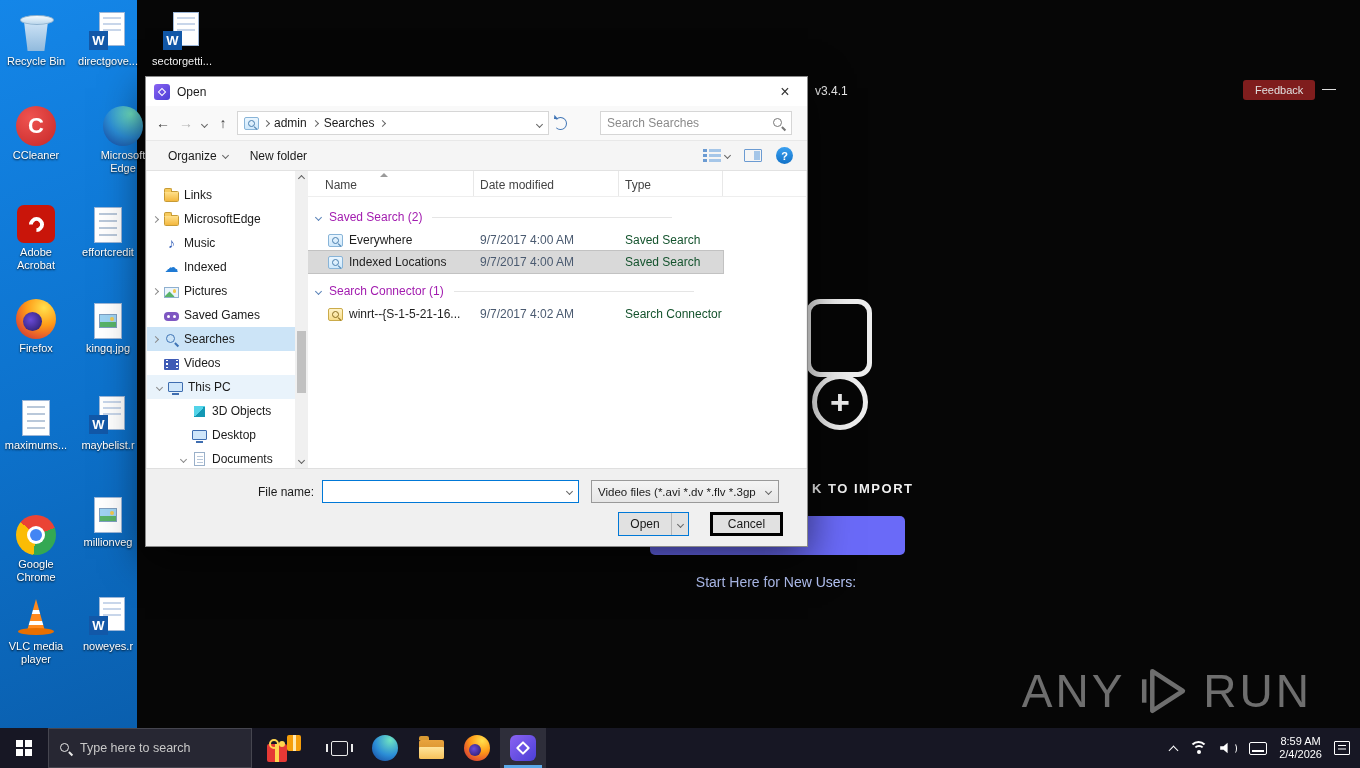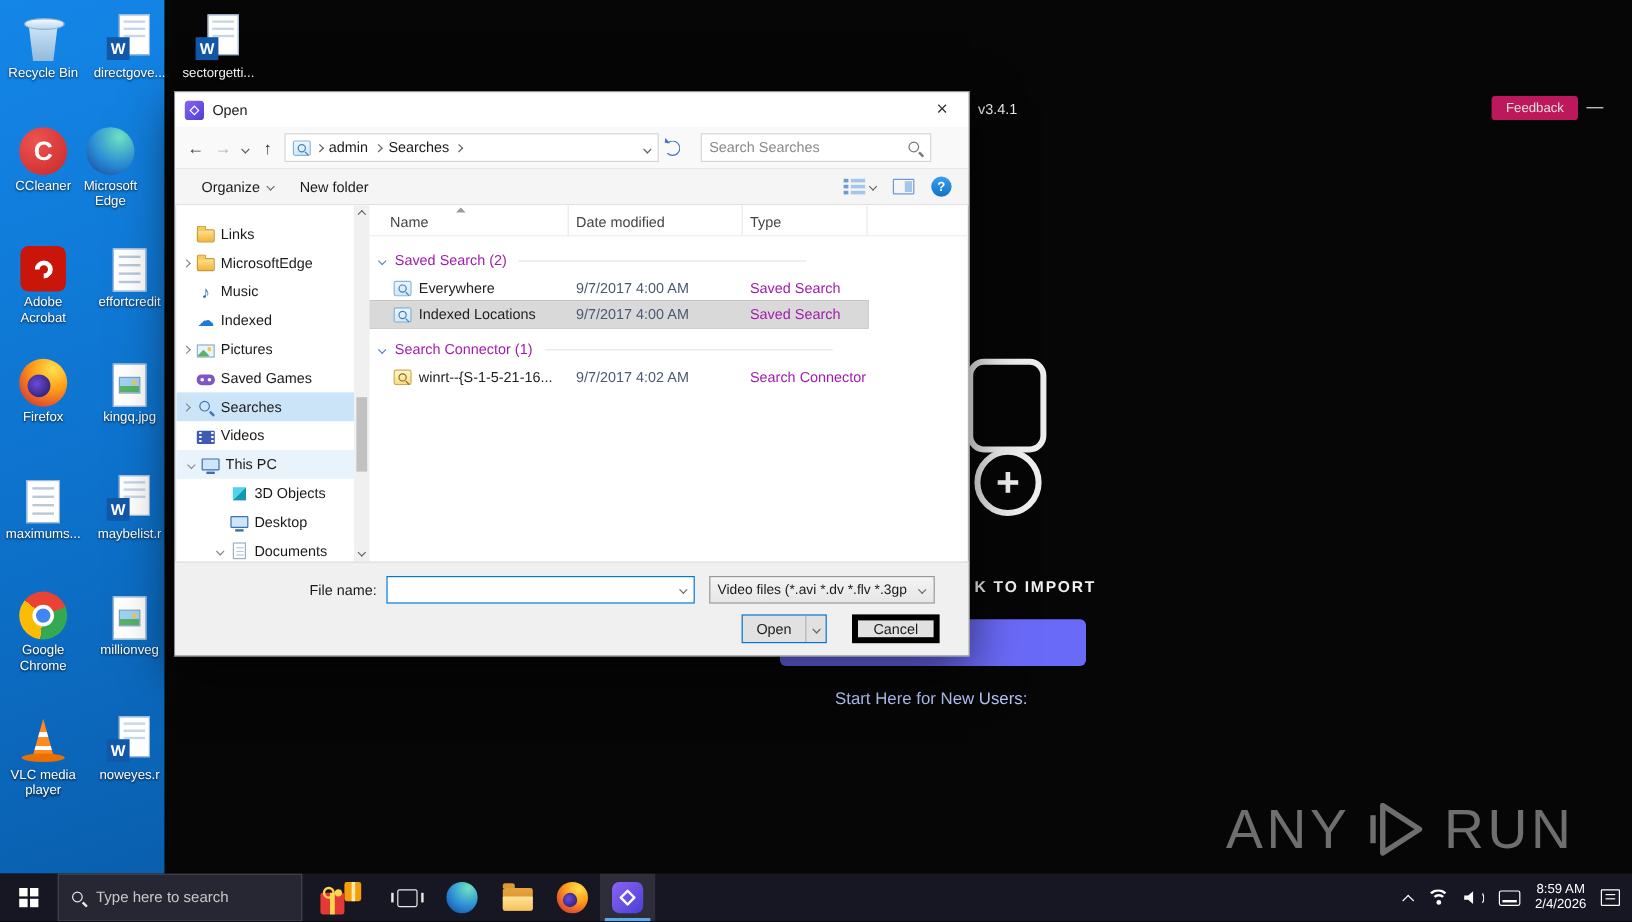--- a/index.html
+++ b/index.html
@@ -52,21 +52,21 @@
   .gl-cr::after{content:"";position:absolute;left:14px;top:14px;width:12px;height:12px;border-radius:50%;background:#4285f4}
   .gl-vlc{position:relative;width:40px;height:40px}
   .gl-vlc::before{content:"";position:absolute;left:6px;top:2px;width:28px;height:32px;
     clip-path:polygon(50% 0,82% 100%,18% 100%);
     background:linear-gradient(180deg,#ff8a1e 0 34%,#fff 34% 47%,#ff8a1e 47% 70%,#fff 70% 81%,#ff8a1e 81% 100%)}
   .gl-vlc::after{content:"";position:absolute;left:2px;bottom:2px;width:36px;height:7px;border-radius:50%;background:#e86f00}
 
   
   .applayer{position:absolute;inset:0;z-index:1}
   .app-version{position:absolute;left:815px;top:84px;color:#e8e8e8;font-size:12px}
-  .feedback-btn{position:absolute;left:1243px;top:80px;background:#be185d;color:#e0e0e0;font-size:11px;
+  .feedback-btn{position:absolute;left:1243px;top:80px;background:#7f1d1d;color:#e0e0e0;font-size:11px;
     padding:4px 12px;border-radius:3px;cursor:pointer}
   .min-glyph{position:absolute;left:1322px;top:80px;color:#ddd;font-size:14px;cursor:pointer}
   .imp-rect{position:absolute;left:806px;top:299px;width:66px;height:78px;border:5px solid #ededed;border-radius:14px}
   .imp-circle{position:absolute;left:812px;top:374px;width:56px;height:56px;border:5px solid #ededed;border-radius:50%;
     background:#060606;display:flex;align-items:center;justify-content:center;color:#ededed;font-size:34px;font-weight:bold;line-height:1}
   .imp-caption{position:absolute;left:812px;top:481px;color:#f0f0f0;font-size:13px;font-weight:bold;letter-spacing:1.5px}
   .imp-button{position:absolute;left:650px;top:516px;width:255px;height:39px;border-radius:5px;background:#6a6af8;cursor:pointer}
   .starthere{position:absolute;left:576px;top:574px;width:400px;text-align:center}
   .starthere .l1{color:#b4c3f5;font-size:14px}
   .starthere .l2{color:#92a9f2;font-size:14px;margin-top:4px;cursor:pointer}
@@ -103,21 +103,21 @@
   .nav-caret{cursor:pointer;padding:0 2px}
   .addr-box{display:flex;align-items:center;gap:5px;background:#fff;border:1px solid #d6d6d6;height:24px;
     width:312px;padding:0 6px;cursor:text}
   .addr-seg{color:#1a1a1a;cursor:pointer}
   .addr-sep{margin:0 1px}
   .addr-caret{margin-left:auto;cursor:pointer}
   .refico{position:relative;width:13px;height:13px;border:1.8px solid #3f74b5;border-radius:50%;
     border-left-color:transparent;cursor:pointer}
   .refico::after{content:"";position:absolute;left:-4px;top:-2px;border:3.5px solid transparent;border-right-color:#3f74b5;transform:rotate(-40deg)}
   .srch-box{display:flex;align-items:center;background:#fff;border:1px solid #d6d6d6;height:24px;width:192px;
-    margin-left:12px;padding:0 6px;cursor:text}
+    margin-left:28px;padding:0 6px;cursor:text}
   .srch-ph{color:#8a8a8a;flex:1}
   .srch-box .mag{color:#777}
 
   .dlg-toolbar{position:absolute;left:0;right:0;top:63px;height:31px;background:#f5f5f5;border-top:1px solid #e8e8e8;
     border-bottom:1px solid #e2e2e2;display:flex;align-items:center;padding:0 14px;gap:6px}
   .tb-btn{display:flex;align-items:center;gap:6px;padding:4px 8px;cursor:pointer;color:#1a1a1a}
   .tb-right{margin-left:auto;display:flex;align-items:center;gap:14px}
   .viewwrap{display:flex;align-items:center;gap:4px;cursor:pointer}
   .viewico{position:relative;width:18px;height:13px}
   .viewico::before{content:"";position:absolute;left:0;top:0;width:4px;height:3px;background:#6b9bd2;box-shadow:0 5px #6b9bd2,0 10px #6b9bd2}
@@ -181,21 +181,21 @@
   .lbody{padding-top:8px}
   .lgroup{display:flex;align-items:center;height:24px;padding-left:8px;cursor:pointer}
   .lgroup .chev{border-color:#5b83b8;margin-right:8px}
   .glabel{color:#a21caf;font-size:12px}
   .gline{flex:0 0 auto;height:1px;background:#e5e5e5;margin-left:10px;width:240px}
   .frow{display:flex;align-items:center;height:22px;width:415px;cursor:pointer}
   .frow.selected{background:#d9d9d9;outline:1px solid #c2c2c2}
   .fname{width:166px;display:flex;align-items:center;padding-left:20px;color:#1e1e1e;white-space:nowrap;overflow:hidden}
   .fname .ricon{margin-right:6px;flex-shrink:0}
   .fdate{width:145px;padding-left:6px;color:#4a5a70}
-  .ftype{width:104px;padding-left:6px;color:#a21caf;white-space:nowrap}
+  .ftype{width:104px;padding-left:6px;color:#14532d;white-space:nowrap}
   .fi-ss{position:relative;width:15px;height:13px;background:linear-gradient(#eaf6ff,#cfe8fb);border:1px solid #88b4d8;border-radius:2px}
   .fi-ss::before{content:"";position:absolute;left:2.5px;top:2px;width:5px;height:5px;border:1.4px solid #4a7fae;border-radius:50%}
   .fi-ss::after{content:"";position:absolute;left:9px;top:8px;width:3.5px;height:1.4px;background:#4a7fae;transform:rotate(45deg);transform-origin:0 50%}
   .fi-sc{position:relative;width:15px;height:13px;background:linear-gradient(#fff3c9,#f7dc8a);border:1px solid #cbab4a;border-radius:2px}
   .fi-sc::before{content:"";position:absolute;left:2.5px;top:2px;width:5px;height:5px;border:1.4px solid #8a6d1f;border-radius:50%}
   .fi-sc::after{content:"";position:absolute;left:9px;top:8px;width:3.5px;height:1.4px;background:#8a6d1f;transform:rotate(45deg);transform-origin:0 50%}
 
   
   .dlg-footer{position:absolute;left:0;right:0;bottom:0;height:78px;background:#f0f0f0;border-top:1px solid #dfdfdf}
   .fn-row{position:absolute;left:0;top:11px;width:100%;display:flex;align-items:center}
@@ -204,21 +204,21 @@
   .fn-combo input{width:100%;height:100%;border:1px solid #0078d7;background:#fff;padding:0 20px 0 5px;font-size:12px;outline:none;font-family:inherit}
   .fn-combo .dd{position:absolute;right:1px;top:1px;bottom:1px;width:17px;display:flex;align-items:center;justify-content:center;cursor:pointer}
   .ft-combo{position:relative;margin-left:12px;width:188px;height:23px;border:1px solid #999;
     background:linear-gradient(#f4f4f4,#e6e6e6);display:flex;align-items:center;padding:0 20px 0 6px;
     font-size:11.5px;white-space:nowrap;overflow:hidden;cursor:pointer}
   .ft-combo .dd{position:absolute;right:1px;top:1px;bottom:1px;width:17px;display:flex;align-items:center;justify-content:center}
   .btn-row{position:absolute;right:24px;top:43px;display:flex;gap:21px}
   .open-split{display:flex;height:24px;border:1px solid #0078d7;background:#e1e1e1;cursor:pointer}
   .open-main{width:52px;display:flex;align-items:center;justify-content:center}
   .open-dd{width:17px;display:flex;align-items:center;justify-content:center;border-left:1px solid #b5b5b5}
-  .btn-cancel{width:73px;height:24px;border:5px solid #000000;background:#e1e1e1;display:flex;align-items:center;justify-content:center;cursor:pointer}
+  .btn-cancel{width:73px;height:24px;border:3px solid #000000;background:#e1e1e1;display:flex;align-items:center;justify-content:center;cursor:pointer}
 
   
   .taskbar{position:absolute;left:0;bottom:0;width:1360px;height:40px;background:#171724;z-index:10;display:flex;align-items:stretch}
   .tb-start{width:48px;display:flex;align-items:center;justify-content:center;cursor:pointer}
   .winlogo{display:grid;grid-template-columns:7.5px 7.5px;grid-template-rows:7.5px 7.5px;gap:1.5px}
   .winlogo i{background:#fff}
   .tb-search{width:204px;display:flex;align-items:center;gap:8px;padding:0 10px;background:rgba(255,255,255,.07);
     border:1px solid rgba(255,255,255,.14);cursor:text}
   .tb-search .mag{color:#e8e8e8}
   .tb-search-ph{color:#c8c8c8;font-size:12.5px;white-space:nowrap}
@@ -320,21 +320,21 @@
         </div>
       </div>
     <div class="dlabel">sectorgetti...</div>
   </div>
   <div class="dicon" style="left:1px;top:100px">
     <div class="dglyph">
         <div class="gl-cc">C</div>
       </div>
     <div class="dlabel">CCleaner</div>
   </div>
-  <div class="dicon" style="left:57px;top:100px">
+  <div class="dicon" style="left:88px;top:100px">
     <div class="dglyph">
         <div class="gl-edge"></div>
       </div>
     <div class="dlabel">Microsoft Edge</div>
   </div>
   <div class="dicon" style="left:1px;top:197px">
     <div class="dglyph">
         <div class="gl-acr">
           <i></i>
         </div>
@@ -383,21 +383,21 @@
           <span class="pg">
             <i></i>
             <i></i>
             <i></i>
           </span>
           <span class="w">W</span>
         </div>
       </div>
     <div class="dlabel">maybelist.r</div>
   </div>
-  <div class="dicon" style="left:1px;top:487px">
+  <div class="dicon" style="left:1px;top:509px">
     <div class="dglyph">
         <div class="gl-cr"></div>
       </div>
     <div class="dlabel">Google Chrome</div>
   </div>
   <div class="dicon" style="left:73px;top:487px">
     <div class="dglyph">
         <div class="gl-img">
           <i></i>
         </div>

